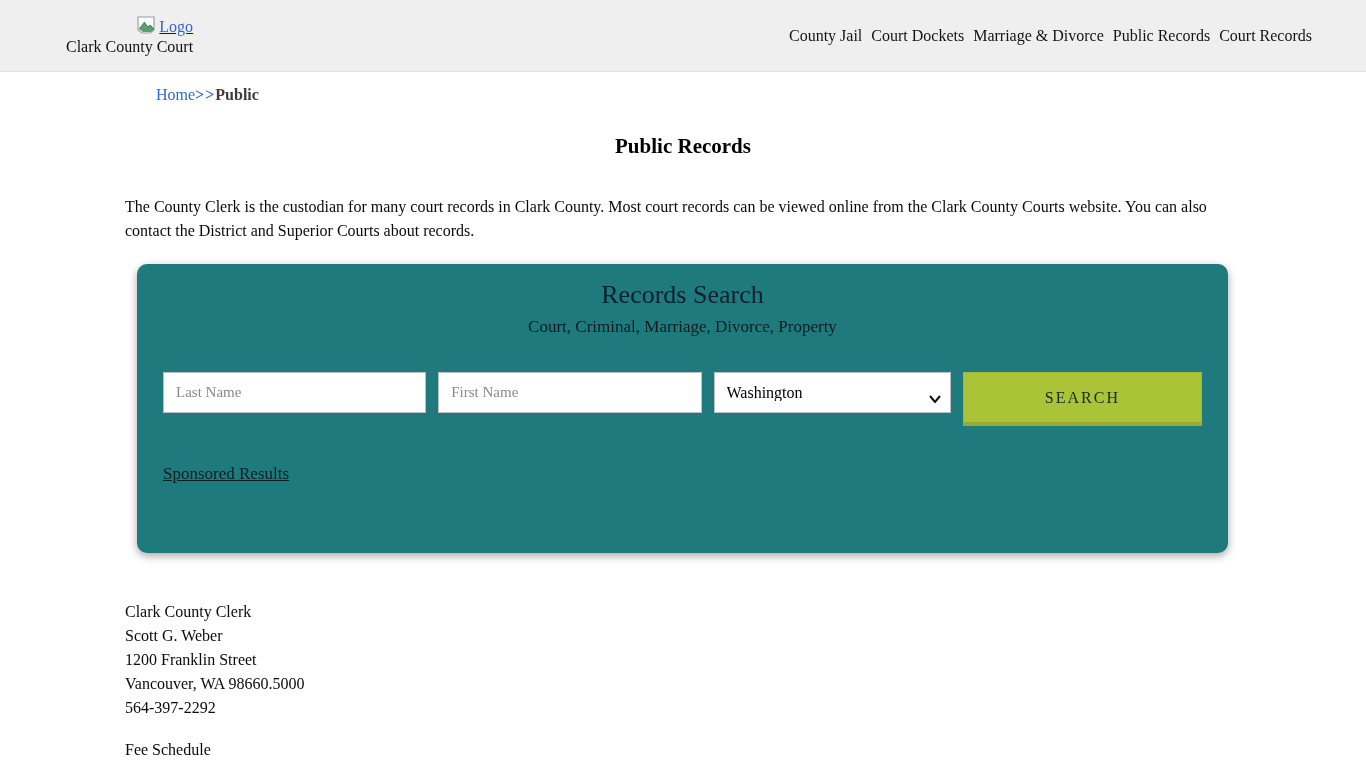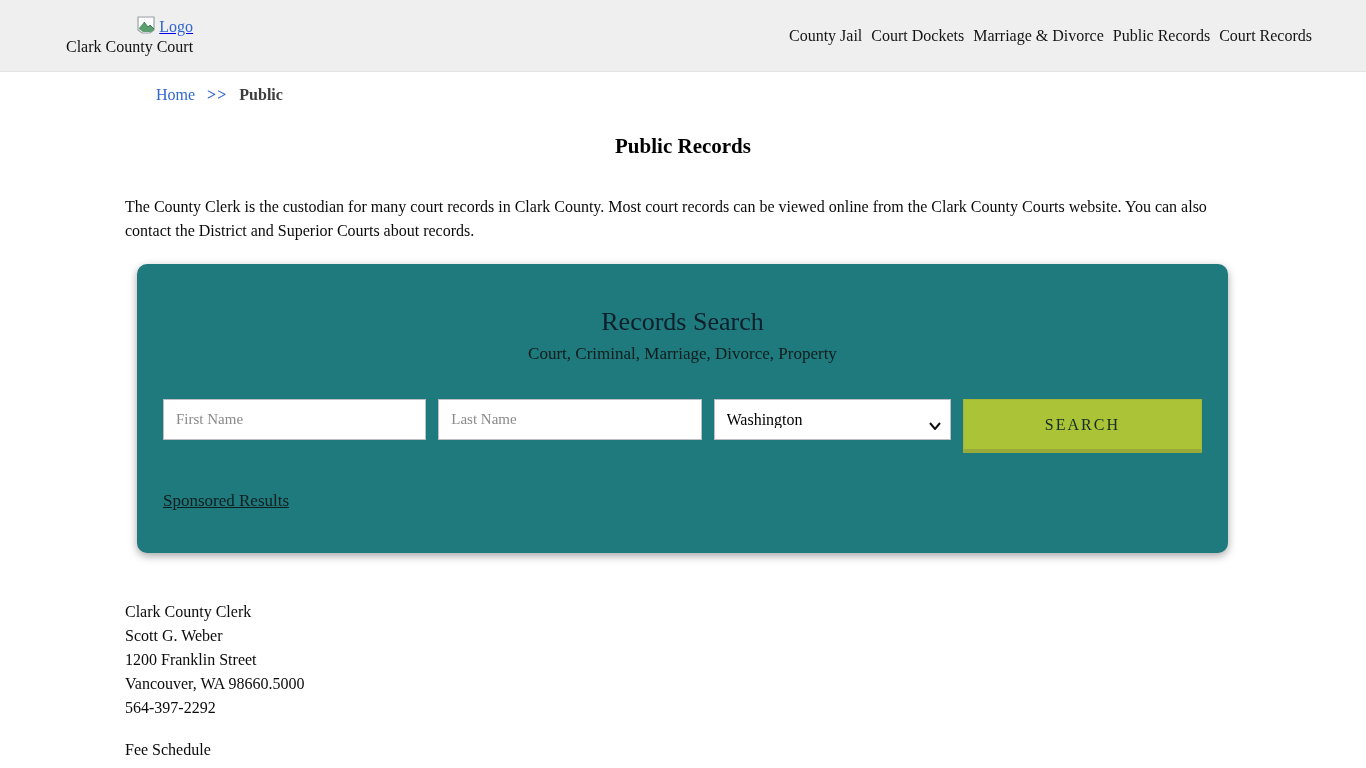--- a/index.html
+++ b/index.html
@@ -40,21 +40,21 @@
     font-size: 16px;
     white-space: nowrap;
   }
 
   
   .breadcrumb {
     margin: 14px 0 0 156px;
     font-size: 16px;
     display: flex;
     align-items: center;
-    gap: 12px;
+    gap: 0;
   }
   .breadcrumb a { color: #3366cc; text-decoration: none; }
   .breadcrumb .sep { color: #3366cc; font-weight: bold; letter-spacing: 1px; }
   .breadcrumb .current { color: #3d3d3d; font-weight: bold; }
 
   
   .page-title {
     text-align: center;
     font-size: 21px;
     font-weight: bold;
@@ -78,21 +78,21 @@
     background: #1f7a7e;
     border-radius: 10px;
     box-shadow: 0 3px 8px rgba(0,0,0,0.35);
     padding: 0 26px;
   }
   .panel-title {
     text-align: center;
     font-size: 26px;
     font-weight: normal;
     color: #0c1f2b;
-    margin-top: 43px;
+    margin-top: 16px;
   }
   .panel-subtitle {
     text-align: center;
     font-size: 17px;
     color: #101c1c;
     margin-top: 7px;
   }
   .form-row {
     display: flex;
     gap: 12px;
@@ -208,22 +208,22 @@
   </div>
 
   <div class="page-title">Public Records</div>
 
   <div class="intro">The County Clerk is the custodian for many court records in Clark County. Most court records can be viewed online from the Clark County Courts website. You can also contact the District and Superior Courts about records.</div>
 
   <div class="panel">
     <div class="panel-title">Records Search</div>
     <div class="panel-subtitle">Court, Criminal, Marriage, Divorce, Property</div>
     <div class="form-row">
+      <input type="text" class="text-input" placeholder="Last Name" style="">
       <input type="text" class="text-input" placeholder="First Name" style="">
-      <input type="text" class="text-input" placeholder="Last Name" style="">
       <span class="select-wrap">
         <select class="state-select">
           <option>Washington</option>
         </select>
         <svg class="select-chevron" viewBox="0 0 12 8">
           <polyline points="1,1 6,7 11,1" fill="none" stroke="#111" stroke-width="2"></polyline>
         </svg>
       </span>
       <button class="search-btn">SEARCH</button>
     </div>

